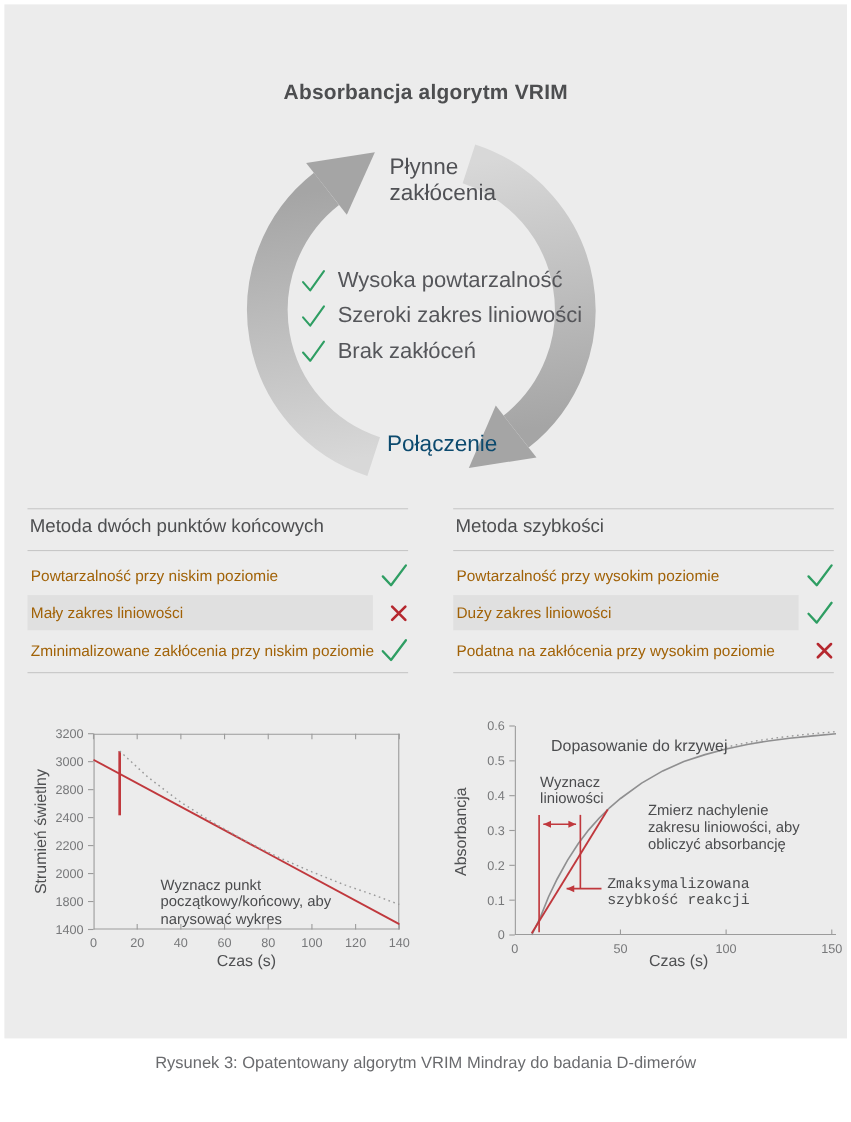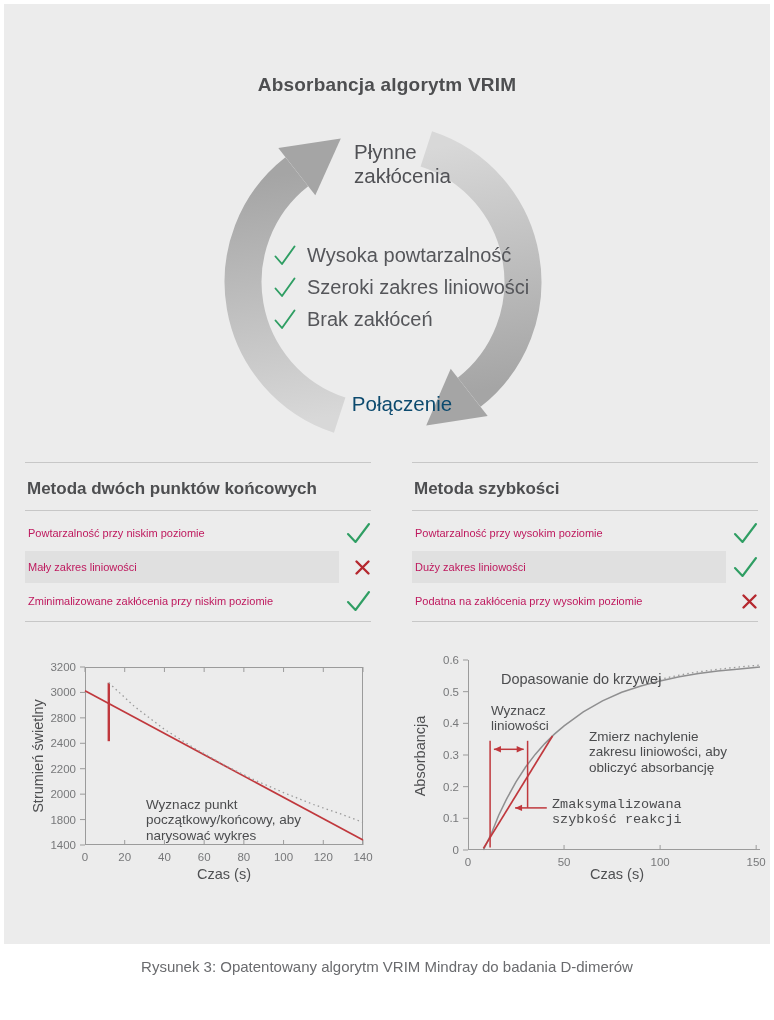--- a/index.html
+++ b/index.html
@@ -12,24 +12,24 @@
   .cycle-top-label{position:absolute;left:354px;top:140px;font-size:20.5px;color:#505155;
                    line-height:1.16;white-space:pre-line;}
   .cycle-bottom-label{position:absolute;left:312px;top:392px;width:180px;text-align:center;
                       font-size:20.5px;color:#0c4a6e;}
   .benefits{position:absolute;left:274px;top:239px;}
   .benefit{display:flex;align-items:center;gap:11px;height:32px;font-size:20px;color:#55565a;}
   .benefit svg{flex:0 0 auto;}
   .method{position:absolute;top:462px;width:346px;}
   .method-a{left:25px;} .method-b{left:412px;}
   .method-header{border-top:1px solid #c7c7c7;border-bottom:1px solid #c7c7c7;
-                 padding:16px 0 11px 2px;font-size:17px;font-weight:bold;color:#4d4e50;white-space:nowrap;}
+                 padding:6px 0 11px 2px;font-size:17px;font-weight:normal;color:#4d4e50;white-space:nowrap;}
   .method-rows{padding-top:6px;}
   .method-row{display:flex;align-items:stretch;height:32px;margin-bottom:2px;}
-  .method-row .label{flex:1;display:flex;align-items:center;font-size:11px;color:#be185d;
+  .method-row .label{flex:1;display:flex;align-items:center;font-size:14px;color:#a16207;
                      padding:0 6px 0 3px;white-space:nowrap;}
   .method-row.highlight .label{background:#e0e0e0;}
   .method-row .verdict{width:32px;display:flex;align-items:center;justify-content:flex-end;}
   .method-footer{border-top:1px solid #c7c7c7;margin-top:4px;}
   .chart{position:absolute;overflow:visible;}
   .chart text{font-family:"Liberation Sans","DejaVu Sans",sans-serif;}
   .ylabel{position:absolute;width:170px;text-align:center;font-size:14.5px;color:#4f5052;
           transform:rotate(-90deg);}
   .xlabel{position:absolute;width:200px;text-align:center;font-size:14.5px;color:#4f5052;}
   .anno{position:absolute;font-size:13.5px;color:#4b4c4e;line-height:1.14;white-space:pre-line;}

